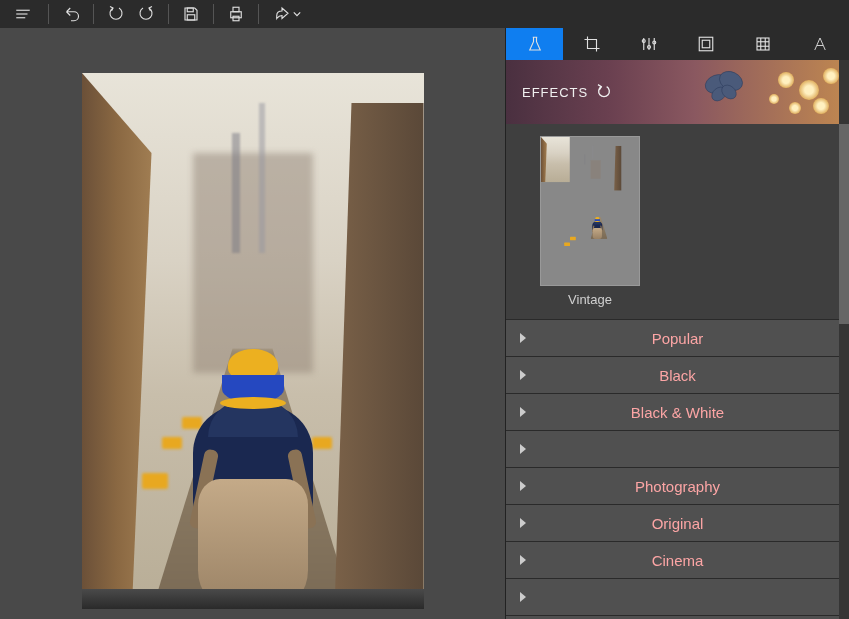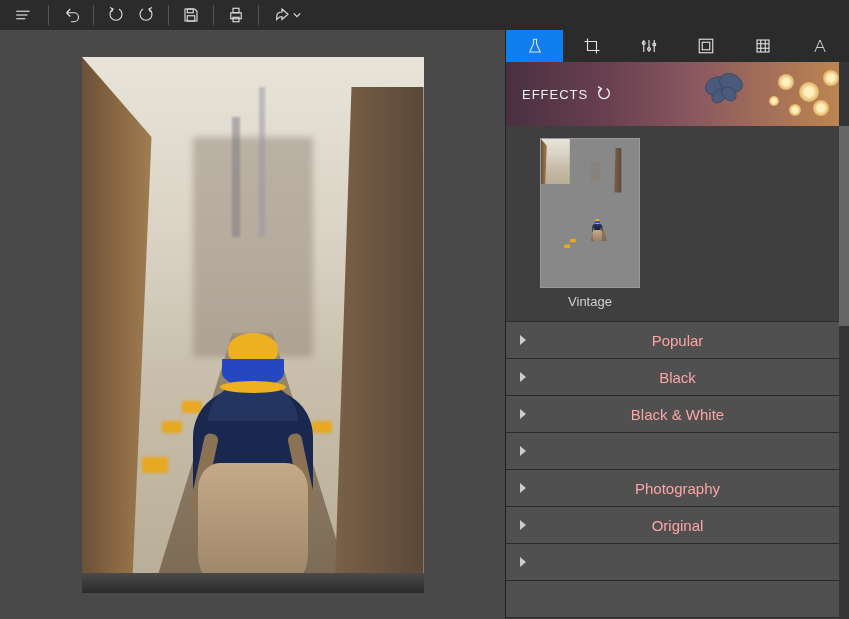--- a/index.html
+++ b/index.html
@@ -325,20 +325,26 @@
       <div class="category-row">
         <svg class="cat-arrow" width="8" height="10" viewBox="0 0 8 10" style="fill:#ccc">
             <polygon points="0,0 6,5 0,10"></polygon>
           </svg>
         <span class="cat-label">Original</span>
       </div>
       <div class="category-row">
         <svg class="cat-arrow" width="8" height="10" viewBox="0 0 8 10" style="fill:#ccc">
             <polygon points="0,0 6,5 0,10"></polygon>
           </svg>
+        <span class="cat-label">Cinema</span>
+      </div>
+      <div class="category-row">
+        <svg class="cat-arrow" width="8" height="10" viewBox="0 0 8 10" style="fill:#ccc">
+            <polygon points="0,0 6,5 0,10"></polygon>
+          </svg>
       </div>
       <div class="category-row">
         
         
       </div>
     </div>
 
     <div class="scrollbar">
       <div class="scrollbar-thumb"></div>
     </div>

